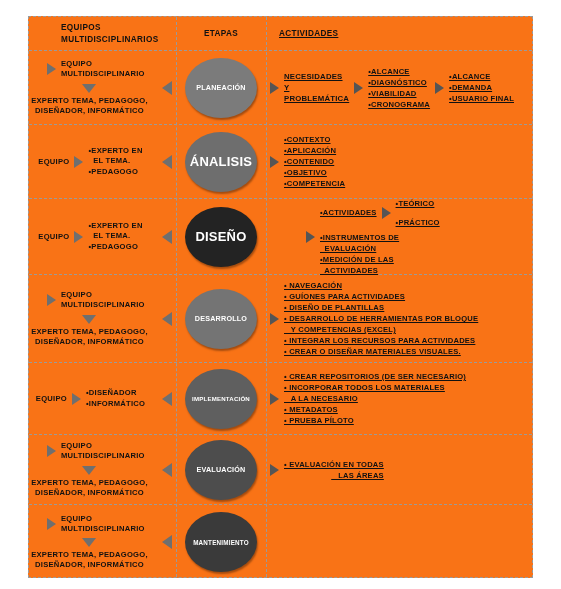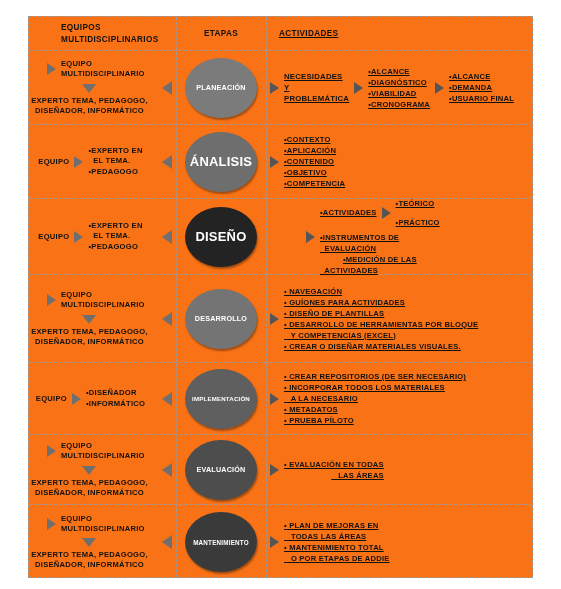--- a/index.html
+++ b/index.html
@@ -258,21 +258,21 @@
                 <div class="act-list">•ACTIVIDADES</div>
                 <span class="tri-right dark"></span>
                 <div class="act-list sub-stack">
                   <div class="b">•TEÓRICO</div>
                   <div class="b">•PRÁCTICO</div>
                 </div>
               </div>
               <div class="act-list">
                 <div class="b" style="white-space: pre;">•INSTRUMENTOS DE</div>
                 <div class="b" style="white-space: pre;">  EVALUACIÓN</div>
-                <div class="b" style="white-space: pre; text-align: center;">•MEDICIÓN DE LAS</div>
+                <div class="b" style="white-space: pre;">•MEDICIÓN DE LAS</div>
                 <div class="b" style="white-space: pre;">  ACTIVIDADES</div>
               </div>
             </div>
           </div>
         </div>
       </div>
       <div class="row" style="height: 88px;">
         <div class="col-team">
           <div class="team-multi">
             <div class="line1">
@@ -299,20 +299,21 @@
         </div>
         <div class="col-act">
           <div class="act-wrap">
             <span class="tri-right dark"></span>
             <div class="act-list">
               <div class="b" style="white-space: pre;">• NAVEGACIÓN</div>
               <div class="b" style="white-space: pre;">• GUÍONES PARA ACTIVIDADES</div>
               <div class="b" style="white-space: pre;">• DISEÑO DE PLANTILLAS</div>
               <div class="b" style="white-space: pre;">• DESARROLLO DE HERRAMIENTAS POR BLOQUE</div>
               <div class="b" style="white-space: pre;">   Y COMPETENCIAS (EXCEL)</div>
+              <div class="b" style="white-space: pre;">• INTEGRAR LOS RECURSOS PARA ACTIVIDADES</div>
               <div class="b" style="white-space: pre;">• CREAR O DISEÑAR MATERIALES VISUALES.</div>
             </div>
           </div>
         </div>
       </div>
       <div class="row" style="height: 72px;">
         <div class="col-team">
           <div class="team-simple">
             <div class="eq">EQUIPO</div>
             <span class="tri-right"></span>
@@ -396,26 +397,15 @@
           </div>
           <div class="arrow-in">
             <div class="tri-left"></div>
           </div>
         </div>
         <div class="col-stage">
           <div class="ellipse" style="background: rgb(58, 58, 58);">
             <span style="font-size: 6.3px;">MANTENIMIENTO</span>
           </div>
         </div>
-        <div class="col-act">
-          <div class="act-wrap">
-            <span class="tri-right dark"></span>
-            <div class="act-list">
-              <div class="b" style="white-space: pre;">• PLAN DE MEJORAS EN</div>
-              <div class="b" style="white-space: pre;">   TODAS LAS ÁREAS</div>
-              <div class="b" style="white-space: pre;">• MANTENIMIENTO TOTAL</div>
-              <div class="b" style="white-space: pre;">   O POR ETAPAS DE ADDIE</div>
-            </div>
-          </div>
-        </div>
       </div>
     </div>
 </div>
 
 </body></html>

